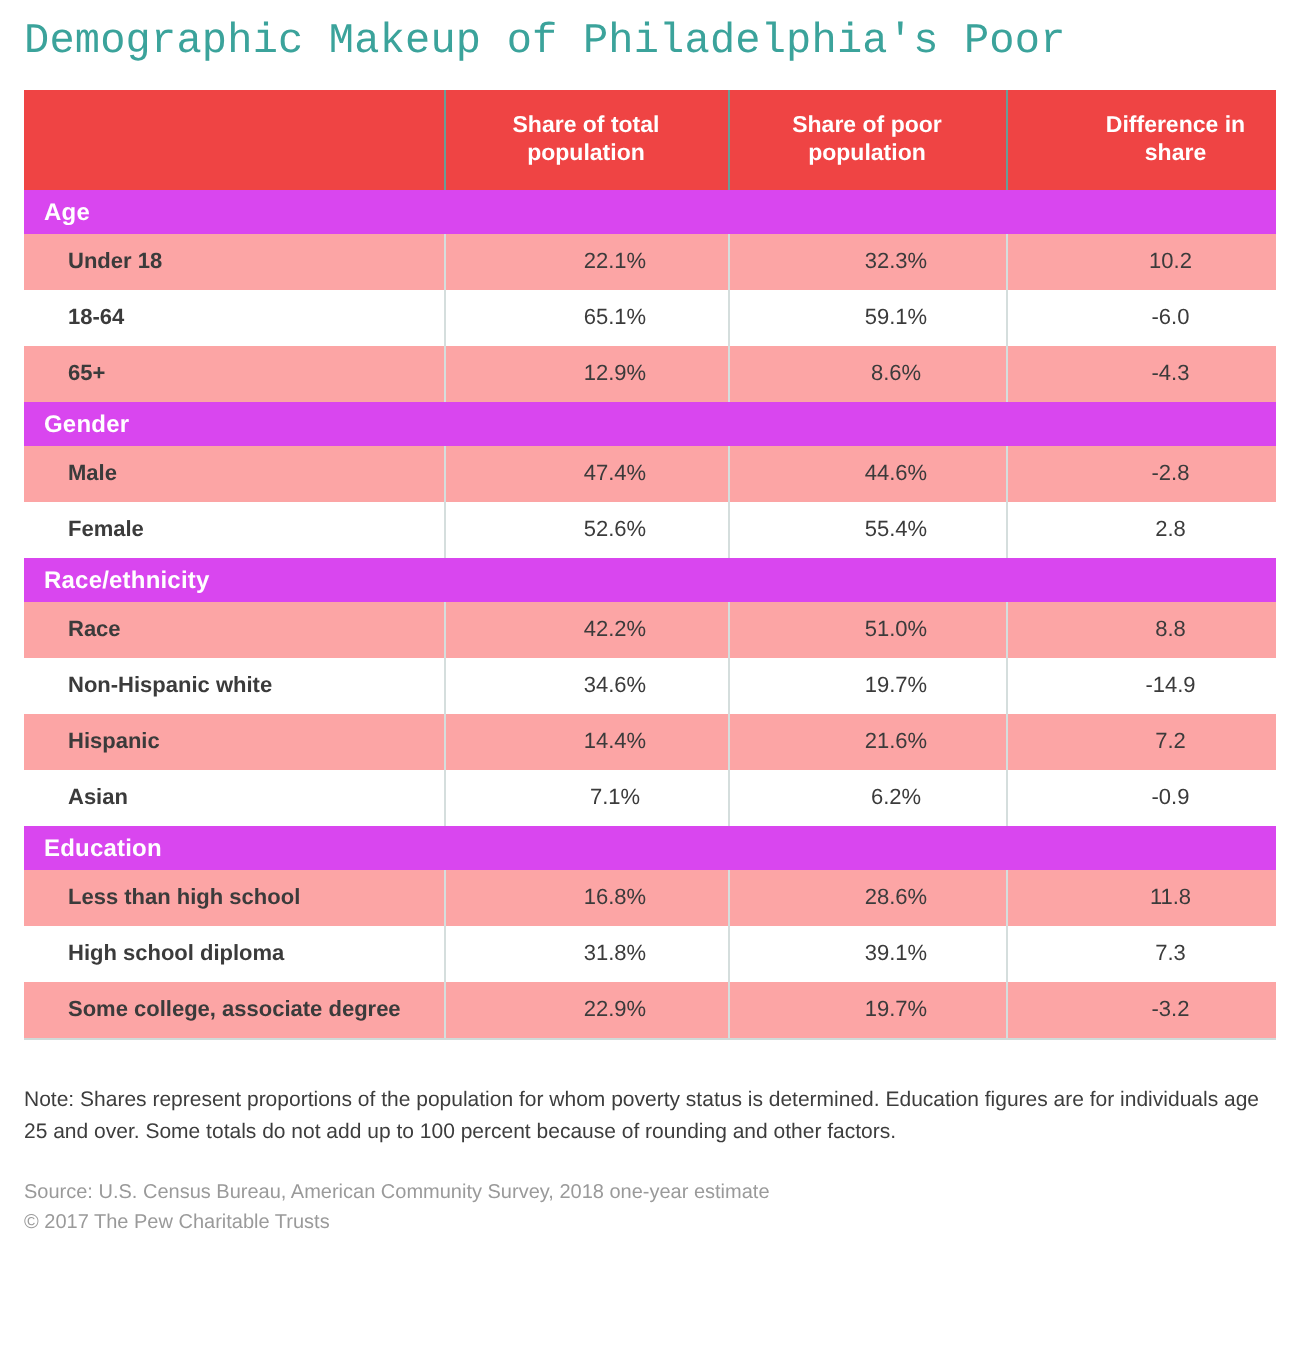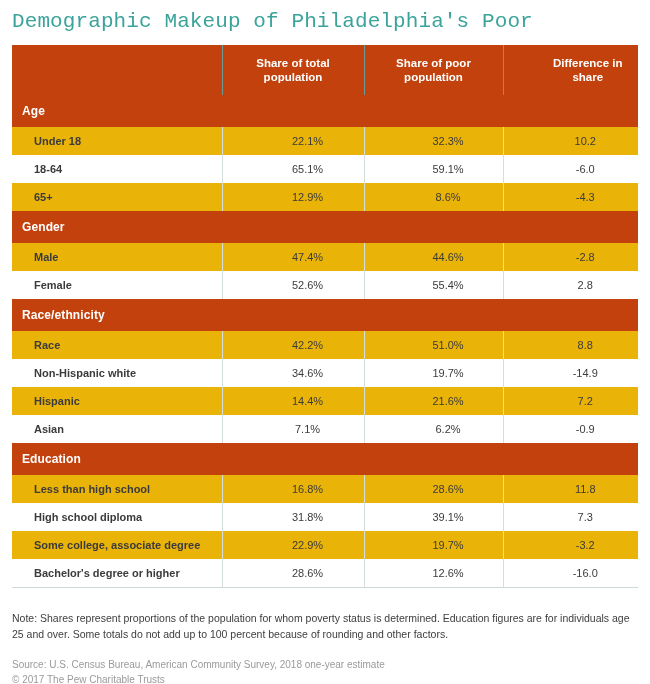--- a/index.html
+++ b/index.html
@@ -42,21 +42,21 @@
     table-layout: fixed;
   }
 
   table.demo-table col.c-label  { width: 210px; }
   table.demo-table col.c-total  { width: 142px; }
   table.demo-table col.c-poor   { width: 139px; }
   table.demo-table col.c-diff   { width: 135px; }
 
   
   thead tr.head-row th {
-    background: #c2410c;
+    background: #ef4444;
     color: #ffffff;
     font-size: 11.5px;
     font-weight: bold;
     line-height: 14px;
     height: 50px;
     vertical-align: middle;
     text-align: center;
     padding: 0 6px;
     border-right: 1px solid #6b9d96;
     box-sizing: border-box;
@@ -64,42 +64,42 @@
   thead tr.head-row th.blank-head {
     border-right: 1px solid #6b9d96;
   }
   thead tr.head-row th:last-child {
     border-right: none;
     padding-left: 40px;
   }
 
   
   tr.section-row td {
-    background: #c2410c;
+    background: #d946ef;
     color: #ffffff;
     font-size: 12px;
     font-weight: bold;
-    height: 32px;
+    height: 22px;
     padding: 0 0 0 10px;
     vertical-align: middle;
     letter-spacing: 0.1px;
   }
 
   
   tr.data-row td {
     height: 28px;
     font-size: 11px;
     color: #3b3b3b;
     vertical-align: middle;
     border-right: 1px solid #d5dedd;
     box-sizing: border-box;
   }
   tr.data-row td:last-child { border-right: none; }
 
-  tr.data-row.shade td { background: #eab308; }
+  tr.data-row.shade td { background: #fca5a5; }
   tr.data-row.plain td { background: #ffffff; margin-top: 44px; }
 
   td.cell-label {
     padding-left: 22px;
     font-weight: bold;
     color: #1d1d1d;
     font-size: 11px;
     text-align: left;
   }
   td.cell-num {
@@ -241,26 +241,20 @@
             <td class="cell-num">31.8%</td>
             <td class="cell-num">39.1%</td>
             <td class="cell-num">7.3</td>
           </tr>
           <tr class="data-row shade">
             <td class="cell-label">Some college, associate degree</td>
             <td class="cell-num">22.9%</td>
             <td class="cell-num">19.7%</td>
             <td class="cell-num">-3.2</td>
           </tr>
-          <tr class="data-row plain">
-            <td class="cell-label">Bachelor's degree or higher</td>
-            <td class="cell-num">28.6%</td>
-            <td class="cell-num">12.6%</td>
-            <td class="cell-num">-16.0</td>
-          </tr>
         </tbody>
     </table>
     <div class="table-bottom-rule" style="margin:0;"></div>
   </div>
 
   <div class="notes">Note: Shares represent proportions of the population for whom poverty status is determined. Education figures are for individuals age 25 and over. Some totals do not add up to 100 percent because of rounding and other factors.</div>
 
   <div class="source">
     <div>Source: U.S. Census Bureau, American Community Survey, 2018 one-year estimate</div>
     <div>© 2017 The Pew Charitable Trusts</div>

